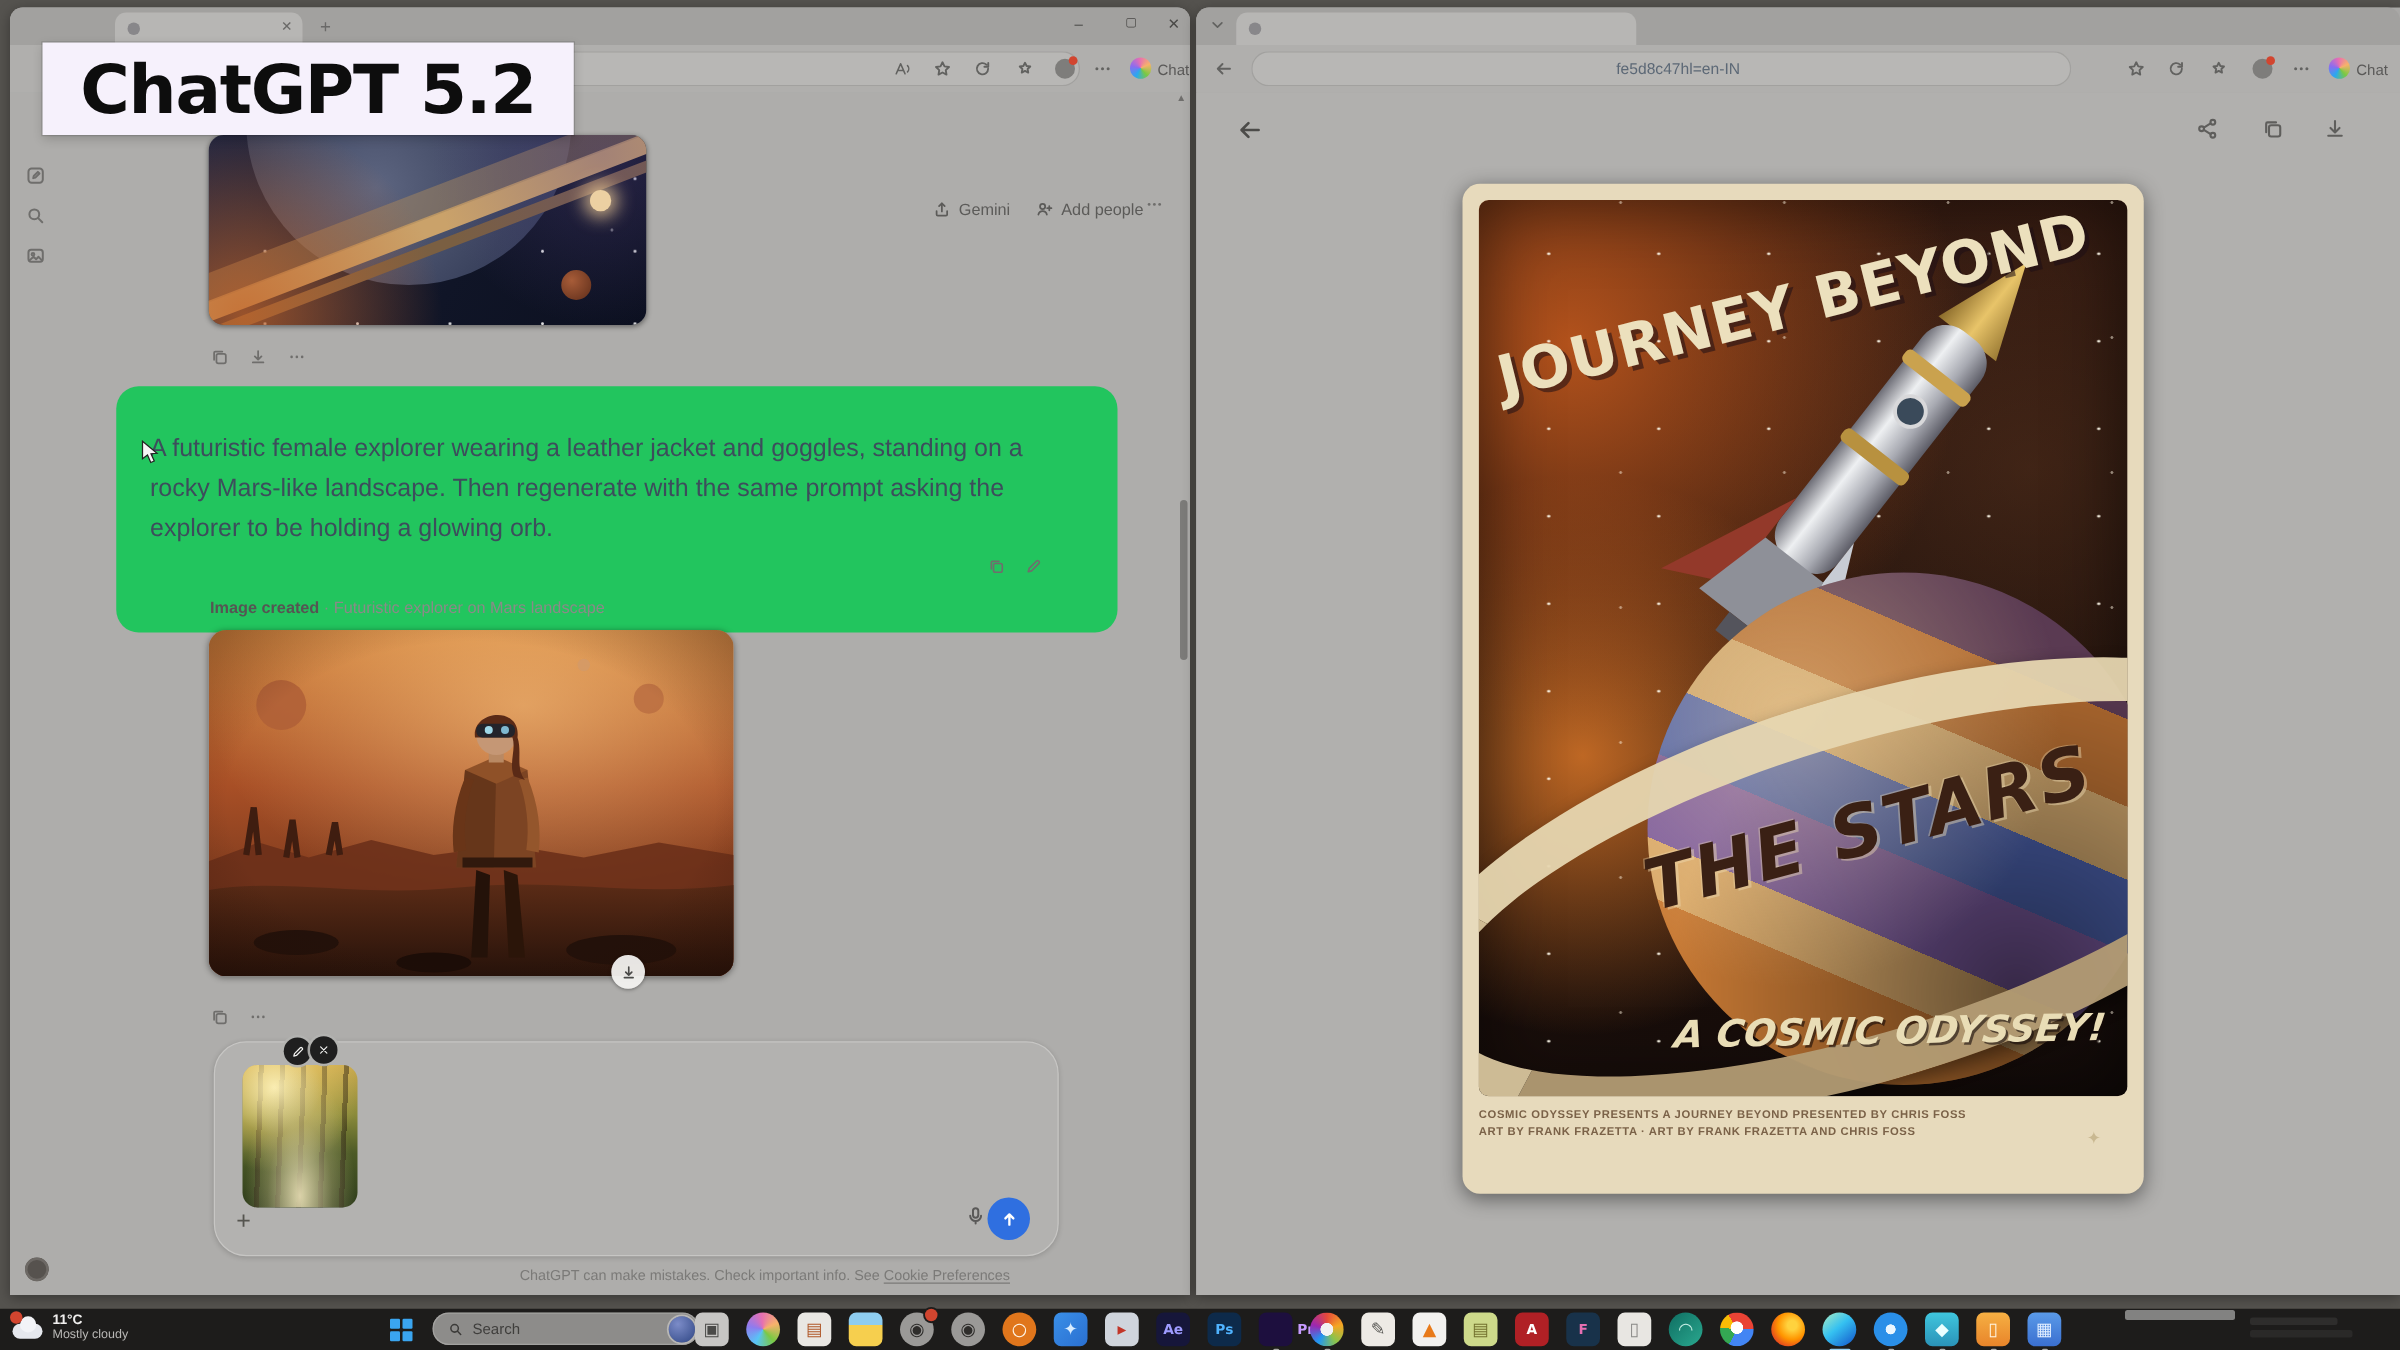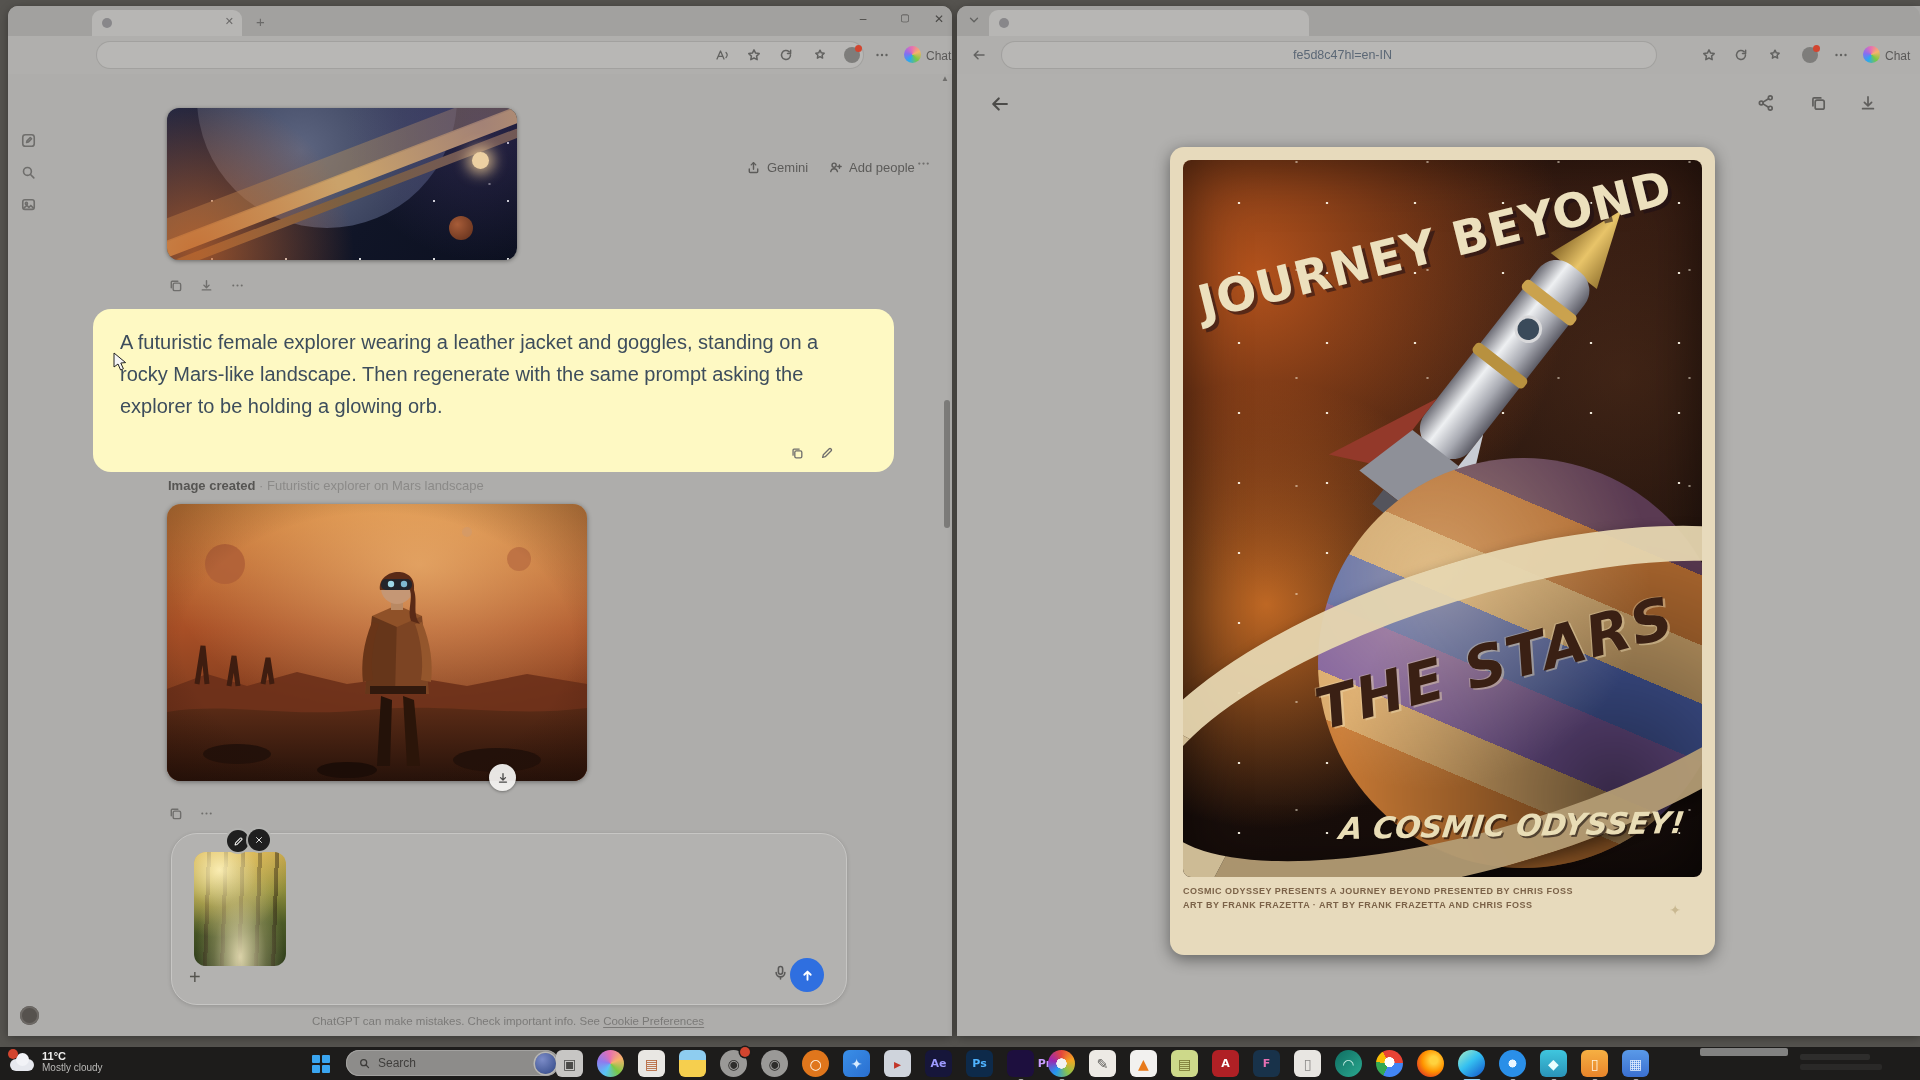--- a/index.html
+++ b/index.html
@@ -44,40 +44,40 @@
   .sat-img{position:absolute;left:167px;top:108px;width:350px;height:152px;border-radius:12px;overflow:hidden;background:linear-gradient(120deg,#1c2442 0%,#101527 60%,#0c1020 100%);box-shadow:0 1px 4px rgba(0,0,0,.4)}
   .sat-img .stars{position:absolute;inset:0;background-image:radial-gradient(rgba(255,255,255,.85) 1px,transparent 1.6px),radial-gradient(rgba(255,255,255,.45) 1px,transparent 1.4px);background-size:74px 58px,113px 92px;background-position:8px 6px,40px 30px}
   .sat-img .planet{position:absolute;left:30px;top:-140px;width:260px;height:260px;border-radius:50%;background:radial-gradient(circle at 40% 70%,#5d6580 0%,#39415c 45%,#202a44 100%)}
   .sat-img .ring{position:absolute;height:16px;width:480px;left:-60px;border-radius:8px;transform:rotate(-21deg)}
   .sat-img .glowp{position:absolute;left:305px;top:44px;width:17px;height:17px;border-radius:50%;background:#ecd0a2;box-shadow:0 0 14px 5px rgba(240,205,150,.8)}
   .sat-img .redp{position:absolute;left:282px;top:108px;width:24px;height:24px;border-radius:50%;background:radial-gradient(circle at 35% 35%,#a75c38,#5e2d1a)}
   .sat-img .neb{position:absolute;inset:0;background:radial-gradient(circle at 8% 95%,rgba(196,100,40,.75),transparent 45%),radial-gradient(circle at 90% 10%,rgba(90,70,140,.35),transparent 40%)}
 
   .actionrow{position:absolute;display:flex;gap:16px;color:#6f6e6c;align-items:center}
 
-  .bubble{position:absolute;left:93px;top:309px;width:747px;height:129px;background:#fef9c3;border-radius:18px;padding:17px 27px;color:#3d4d5c;font-size:20px;line-height:32px}
+  .bubble{position:absolute;left:93px;top:309px;width:747px;height:129px;background:#22c55e;border-radius:18px;padding:34px 27px;color:#3d4d5c;font-size:20px;line-height:32px}
   .cursor{position:absolute;left:112px;top:352px;z-index:20}
 
   .caption{position:absolute;left:168px;top:478px;font-size:13px;color:#8b8a88}
   .caption b{color:#565553}
 
   .mars-img{position:absolute;left:167px;top:504px;width:420px;height:277px;border-radius:14px;overflow:hidden;box-shadow:0 1px 5px rgba(0,0,0,.4)}
   .dl-circle{position:absolute;left:489px;top:764px;width:27px;height:27px;border-radius:50%;background:rgba(242,241,239,.95);display:flex;align-items:center;justify-content:center;color:#4a4948;box-shadow:0 1px 3px rgba(0,0,0,.35)}
 
   .composer{position:absolute;left:171px;top:833px;width:674px;height:170px;background:#b3b2b0;border:1px solid #c7c6c4;border-radius:26px;box-shadow:0 1px 4px rgba(0,0,0,.15)}
   .thumb{position:absolute;left:22px;top:18px;width:92px;height:114px;border-radius:12px;overflow:hidden;background:linear-gradient(180deg,#caa94e 0%,#8a8a3a 35%,#4c5a26 62%,#2f3d1c 100%)}
   .thumb::before{content:"";position:absolute;inset:0;background:radial-gradient(circle at 28% 16%,rgba(255,242,185,.95),rgba(255,220,120,.35) 32%,transparent 58%),repeating-linear-gradient(92deg,rgba(35,25,12,0) 0 13px,rgba(35,25,12,.5) 13px 17px)}
   .thumb::after{content:"";position:absolute;inset:0;background:radial-gradient(ellipse at 50% 92%,rgba(238,228,185,.9),rgba(200,190,140,.35) 40%,transparent 68%)}
   .chipbtn{position:absolute;width:22px;height:22px;border-radius:50%;background:#1f1f1f;color:#f0f0ee;display:flex;align-items:center;justify-content:center;box-shadow:0 0 0 2px rgba(179,178,176,.9)}
   .comp-plus{position:absolute;left:17px;top:132px;color:#55544f}
   .comp-input{position:absolute;left:45px;top:128px;width:480px;height:26px;border:none;background:transparent;font-size:16px;color:#7f7e7c;font-family:"Liberation Sans",sans-serif;outline:none}
   .comp-input::placeholder{color:#7f7e7c}
   .mic{position:absolute;left:600px;top:130px;color:#5a5958}
   .send{position:absolute;left:618px;top:124px;width:34px;height:34px;border-radius:50%;background:#2f6fe0;display:flex;align-items:center;justify-content:center}
-  .disclaimer{position:absolute;left:208px;top:1015px;width:600px;text-align:center;font-size:11.5px;color:#7b7a78}
+  .disclaimer{position:absolute;left:208px;top:1015px;width:600px;text-align:right;font-size:11.5px;color:#7b7a78}
   .disclaimer u{text-underline-offset:2px}
 
   
   .gem-appbar-ic{position:absolute;color:#5f5e5c}
   .poster{position:absolute;left:1170px;top:147px;width:545px;height:808px;background:#e7dabc;border-radius:14px;box-shadow:0 4px 16px rgba(0,0,0,.45);z-index:5}
   .poster .space{position:absolute;left:13px;top:13px;width:519px;height:717px;border-radius:8px;overflow:hidden;background:radial-gradient(circle at 14% 16%,rgba(201,92,30,.85),transparent 42%),radial-gradient(circle at 16% 62%,rgba(230,125,42,.8),transparent 36%),radial-gradient(circle at 85% 30%,rgba(120,70,40,.35),transparent 45%),linear-gradient(160deg,#3a1c12 0%,#20110c 45%,#120b09 100%);box-shadow:inset 0 0 60px rgba(0,0,0,.55)}
   .space .stars{position:absolute;inset:0;background-image:radial-gradient(rgba(255,250,235,.9) 1px,transparent 1.7px),radial-gradient(rgba(255,245,225,.5) 1px,transparent 1.4px);background-size:88px 70px,131px 108px;background-position:12px 8px,48px 56px}
   .ptitle{position:absolute;left:16px;top:116px;width:500px;transform:rotate(-14deg);transform-origin:left center;font-family:"DejaVu Sans",sans-serif;font-weight:bold;font-size:47px;letter-spacing:1px;color:#ece0bd;text-shadow:3px 4px 0 rgba(30,15,22,.55);white-space:nowrap}
   .rocket{position:absolute;left:195px;top:8px;width:240px;height:400px;transform:rotate(38deg)}
   .pplanet{position:absolute;left:135px;top:298px;width:410px;height:410px;border-radius:50%;background:linear-gradient(23deg,#8a4a28 0 12%,#c87a35 12% 26%,#d9a96a 26% 34%,#7a5a9e 34% 46%,#4a5fa8 46% 56%,#caa26a 56% 66%,#b06a30 66% 78%,#5a3a52 78% 100%)}
@@ -489,20 +489,21 @@
     <div class="credits">
 
         <div class="credit-line">Cosmic Odyssey presents a Journey Beyond presented by Chris Foss</div>
 
 
         <div class="credit-line">Art by Frank Frazetta · Art by Frank Frazetta and Chris Foss</div>
       </div>
     <span class="sparkle" style="top:755px">✦</span>
   </div>
 
+  <div class="biglabel label-left">ChatGPT 5.2</div>
 
   <div class="taskbar">
     <div class="weather">
       <span class="cloud">
           <span class="wbadge"></span>
         </span>
       <span>
         <div class="wtemp">11°C</div>
         <div class="wdesc">Mostly cloudy</div>
       </span>

